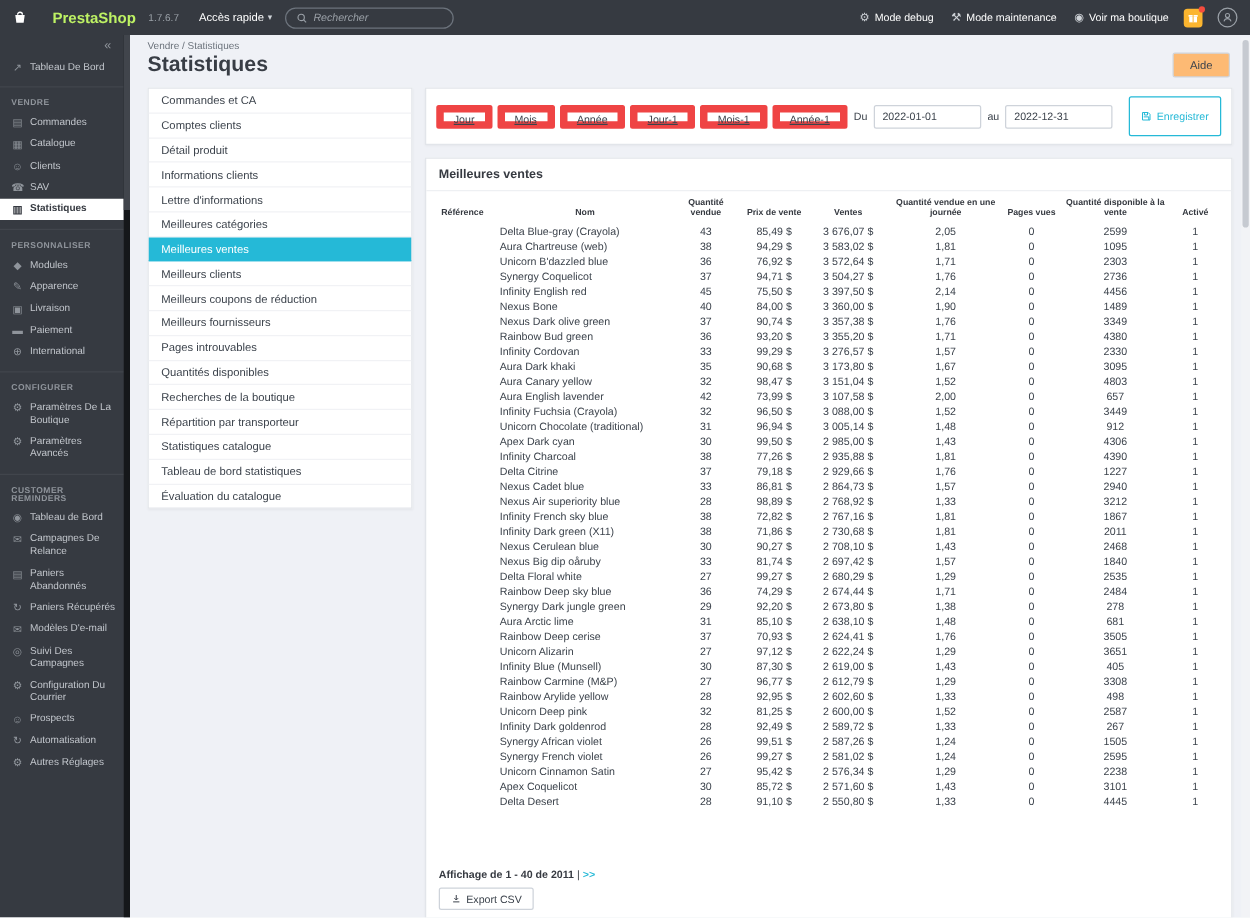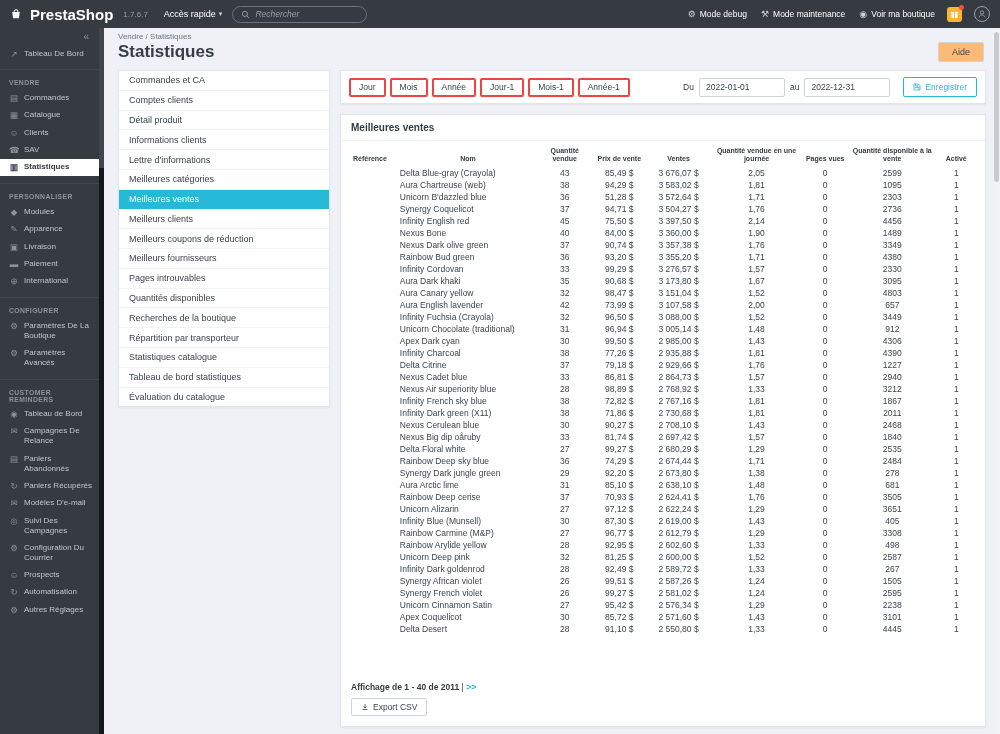--- a/index.html
+++ b/index.html
@@ -1,21 +1,21 @@
 <!DOCTYPE html>
 <html><head>
 <meta charset="utf-8">
 <style>
   *{margin:0;padding:0;box-sizing:border-box;}
   html,body{width:1000px;height:734px;overflow:hidden;}
   body{font-family:"Liberation Sans",sans-serif;background:#eff1f6;color:#363a41;position:relative;}
 
   
   .topbar{position:absolute;top:0;left:0;right:0;height:28px;background:#363a41;display:flex;align-items:center;padding:0 10px;gap:10px;z-index:5;}
-  .brand{display:flex;align-items:center;gap:8px;color:#ffffff;font-weight:bold;font-size:15px;cursor:pointer;}
+  .brand{display:flex;align-items:center;gap:20px;color:#bef264;font-weight:bold;font-size:12px;cursor:pointer;}
   .version{color:#9aa0a7;font-size:8px;}
   .quick{color:#fff;font-size:9px;display:flex;align-items:center;gap:3px;margin-left:6px;cursor:pointer;}
   .caret{font-size:7px;color:#cfd3d8;}
   .search{display:flex;align-items:center;gap:5px;border:1px solid #6c737c;border-radius:9px;height:17px;padding:0 8px;width:135px;}
   .search input{background:transparent;border:0;outline:none;color:#d6dade;font-size:8.5px;font-style:italic;width:100%;font-family:inherit;}
   .search input::placeholder{color:#9aa0a7;}
   .tb-right{margin-left:auto;display:flex;align-items:center;gap:12px;}
   .links{display:flex;align-items:center;gap:14px;}
   .tb-link{color:#fff;font-size:8.5px;display:flex;align-items:center;gap:4px;cursor:pointer;white-space:nowrap;}
   .tb-ico{color:#cfd3d8;font-size:9px;line-height:1;}
@@ -50,25 +50,25 @@
   .content{display:flex;gap:10px;padding:8px 14px 0 14px;align-items:flex-start;}
 
   .stats-menu{width:212px;flex:0 0 212px;background:#fff;border:1px solid #e2e5ea;box-shadow:0 1px 2px rgba(0,0,0,.05);}
   .menu-item{font-size:9px;color:#3c434c;padding:4.4px 10px;border-bottom:1px solid #f1f2f5;cursor:pointer;}
   .menu-item:last-child{border-bottom:0;}
   .menu-item.active{background:#25b9d7;color:#fff;border-color:#25b9d7;}
 
   .right-col{flex:1;min-width:0;display:flex;flex-direction:column;gap:10px;}
   .filters{background:#fff;border:1px solid #e2e5ea;box-shadow:0 1px 2px rgba(0,0,0,.05);padding:6px 8px;display:flex;align-items:center;}
   .periods{display:flex;gap:4px;}
-  .pbtn{height:19px;padding:0 8px;background:#fff;border:2px solid #ef4444;border-radius:2px;font-size:8.5px;color:#3c434c;cursor:pointer;font-family:inherit;}
+  .pbtn{height:19px;padding:0 8px;background:#fff;border:6px solid #ef4444;border-radius:2px;font-size:8.5px;color:#3c434c;cursor:pointer;font-family:inherit;text-decoration:underline;}
   .date-group{margin-left:auto;display:flex;align-items:center;gap:5px;}
   .date-label{font-size:8.5px;color:#3c434c;}
   .date-input{width:86px;height:19px;border:1px solid #ced3da;border-radius:2px;font-size:8.5px;color:#3c434c;padding:0 6px;font-family:inherit;}
-  .save-btn{height:20px;display:inline-flex;align-items:center;gap:4px;background:#fff;border:1px solid #25b9d7;border-radius:2px;color:#25b9d7;font-size:8.5px;padding:0 9px;cursor:pointer;font-family:inherit;margin-left:8px;}
+  .save-btn{height:32px;display:inline-flex;align-items:center;gap:4px;background:#fff;border:1px solid #25b9d7;border-radius:2px;color:#25b9d7;font-size:8.5px;padding:0 9px;cursor:pointer;font-family:inherit;margin-left:8px;}
 
   .panel{background:#fff;border:1px solid #e2e5ea;box-shadow:0 1px 2px rgba(0,0,0,.05);}
   .panel-title{font-size:10px;font-weight:bold;padding:7px 10px;border-bottom:1px solid #eef0f3;color:#363a41;}
   .tbl-wrap{padding:2px 10px 0;}
   table{width:100%;border-collapse:collapse;table-layout:fixed;}
   th{font-size:7px;font-weight:bold;color:#363a41;padding:4px 2px;line-height:1.15;vertical-align:bottom;}
   td{font-size:8.5px;color:#3c434c;padding:0 2px;height:12px;line-height:12px;white-space:nowrap;overflow:hidden;}
   .al{text-align:left;} .ac{text-align:center;}
   .tbl-footer{padding:6px 10px 1px;font-size:8.5px;color:#363a41;margin-top:41px;}
   .next-link{color:#25b9d7;cursor:pointer;font-weight:bold;}
@@ -361,21 +361,21 @@
                   <td class="ac">3 583,02 $</td>
                   <td class="ac">1,81</td>
                   <td class="ac">0</td>
                   <td class="ac">1095</td>
                   <td class="ac">1</td>
                 </tr>
                 <tr>
                   <td class="ac"></td>
                   <td class="al">Unicorn B'dazzled blue</td>
                   <td class="ac">36</td>
-                  <td class="ac">51,28 $</td>
+                  <td class="ac">76,92 $</td>
                   <td class="ac">3 572,64 $</td>
                   <td class="ac">1,71</td>
                   <td class="ac">0</td>
                   <td class="ac">2303</td>
                   <td class="ac">1</td>
                 </tr>
                 <tr>
                   <td class="ac"></td>
                   <td class="al">Synergy Coquelicot</td>
                   <td class="ac">37</td>

